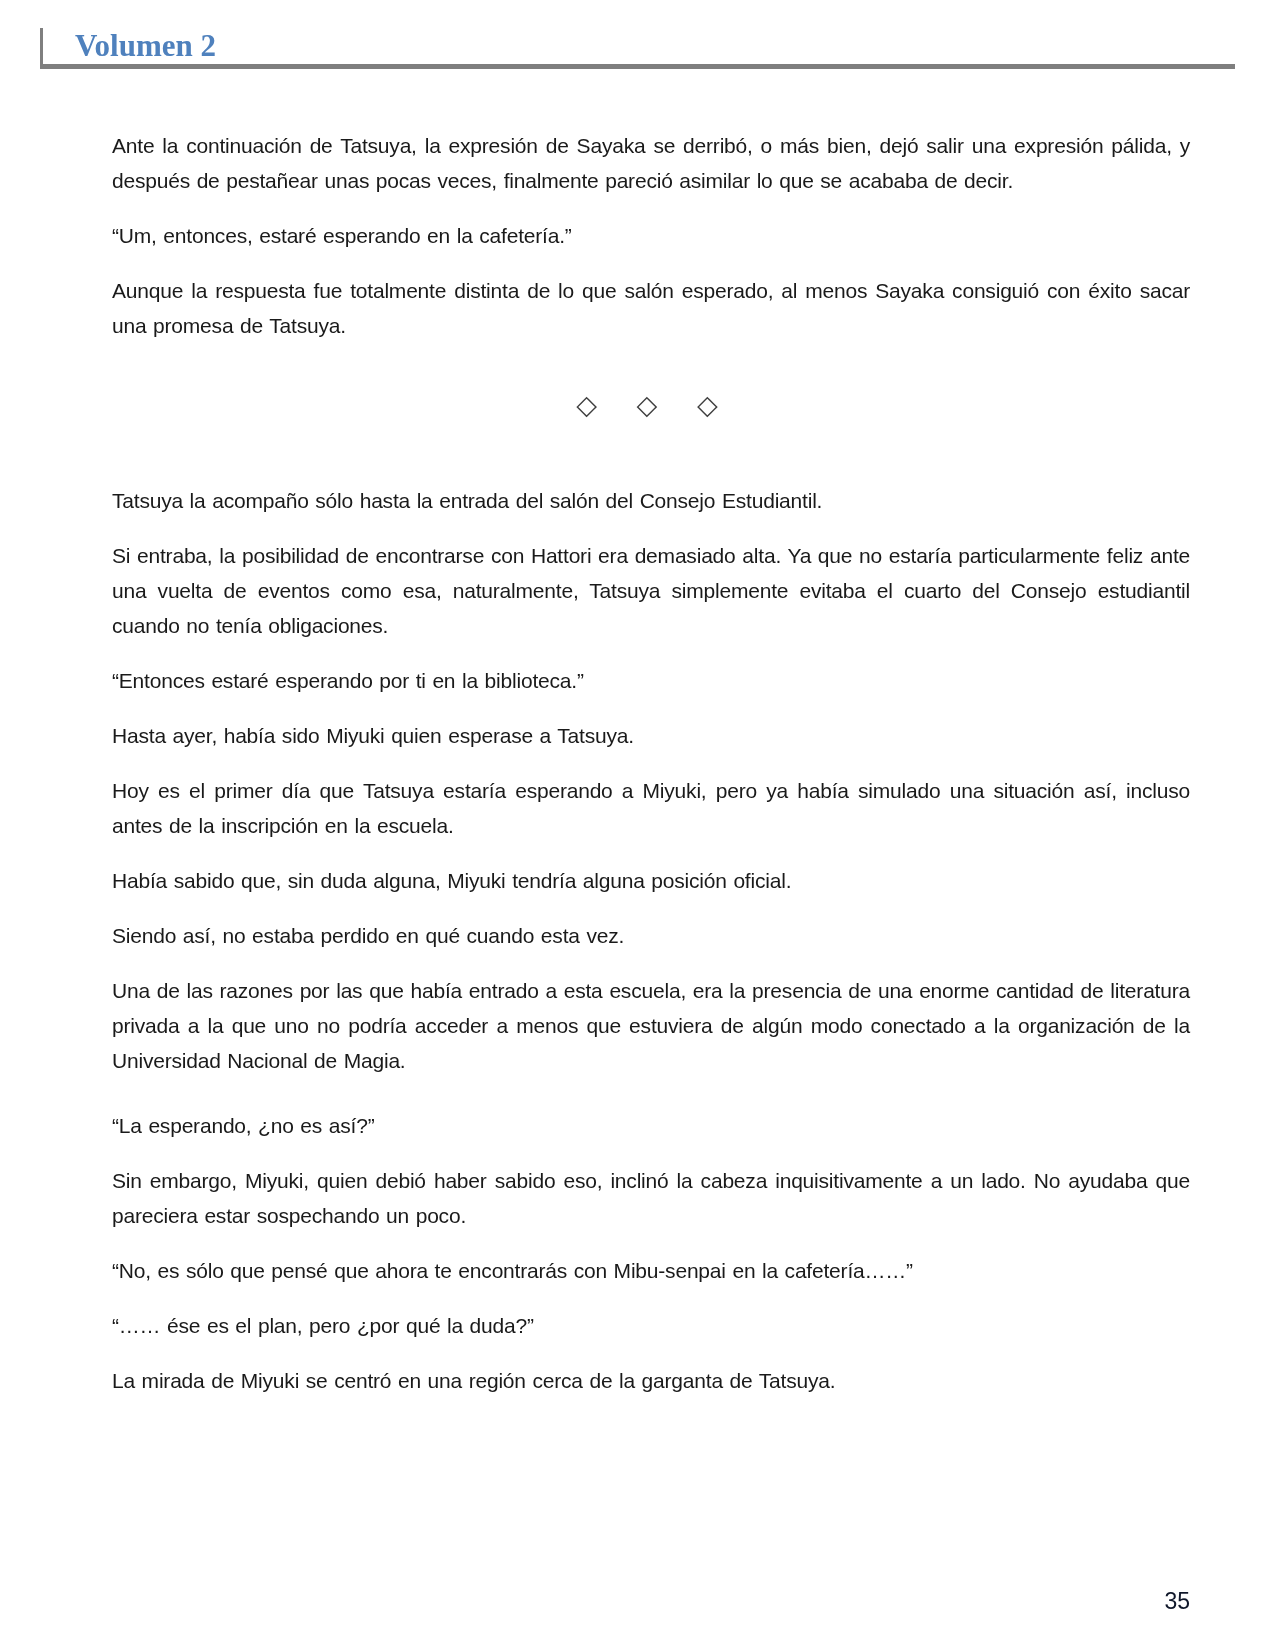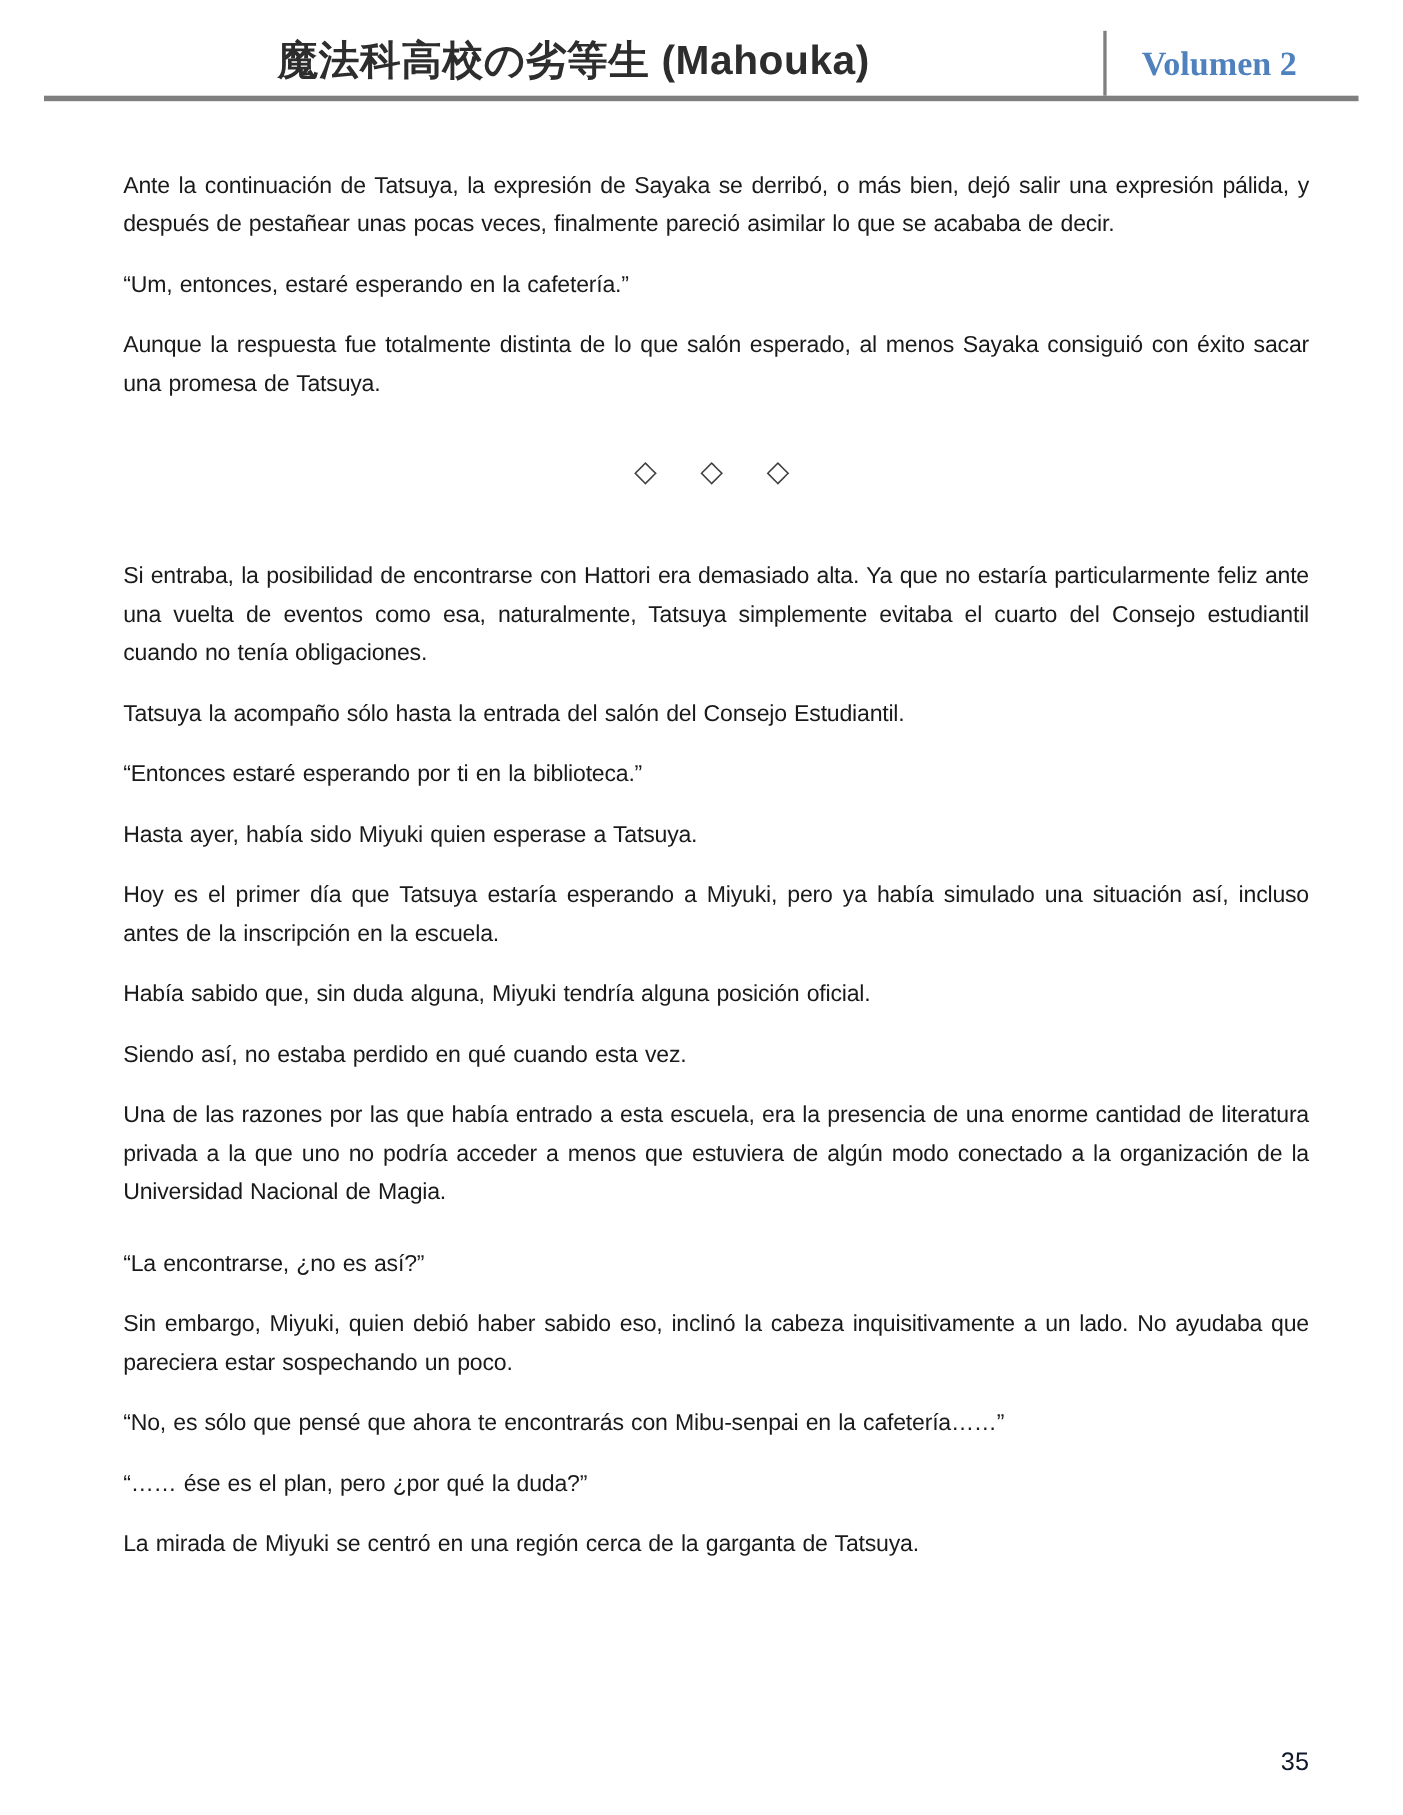--- a/index.html
+++ b/index.html
@@ -83,44 +83,41 @@
     line-height: 30px;
     color: #0f172a;
   }
 </style>
 </head>
 <body>
 
 <div class="page">
 
   <header class="header">
-    <div class="title-cell">
-      <h1 class="page-title">魔法科高校の劣等生 (Mahouka)</h1>
-    </div>
     <div class="volume-cell">
       <span class="volume-label">Volumen 2</span>
     </div>
   </header>
 
   <main class="body-text">
     <p>Ante la continuación de Tatsuya, la expresión de Sayaka se derribó, o más bien, dejó salir una expresión pálida, y después de pestañear unas pocas veces, finalmente pareció asimilar lo que se acababa de decir.</p>
     <p>“Um, entonces, estaré esperando en la cafetería.”</p>
     <p>Aunque la respuesta fue totalmente distinta de lo que salón esperado, al menos Sayaka consiguió con éxito sacar una promesa de Tatsuya.</p>
 
     <div class="scene-separator">◇ ◇ ◇</div>
 
+    <p>Tatsuya la acompaño sólo hasta la entrada del salón del Consejo Estudiantil.</p>
     <p>Si entraba, la posibilidad de encontrarse con Hattori era demasiado alta. Ya que no estaría particularmente feliz ante una vuelta de eventos como esa, naturalmente, Tatsuya simplemente evitaba el cuarto del Consejo estudiantil cuando no tenía obligaciones.</p>
-    <p>Tatsuya la acompaño sólo hasta la entrada del salón del Consejo Estudiantil.</p>
     <p>“Entonces estaré esperando por ti en la biblioteca.”</p>
     <p>Hasta ayer, había sido Miyuki quien esperase a Tatsuya.</p>
     <p>Hoy es el primer día que Tatsuya estaría esperando a Miyuki, pero ya había simulado una situación así, incluso antes de la inscripción en la escuela.</p>
     <p>Había sabido que, sin duda alguna, Miyuki tendría alguna posición oficial.</p>
     <p>Siendo así, no estaba perdido en qué cuando esta vez.</p>
     <p>Una de las razones por las que había entrado a esta escuela, era la presencia de una enorme cantidad de literatura privada a la que uno no podría acceder a menos que estuviera de algún modo conectado a la organización de la Universidad Nacional de Magia.</p>
-    <p class="extra-gap">“La encontrarse, ¿no es así?”</p>
+    <p class="extra-gap">“La esperando, ¿no es así?”</p>
     <p>Sin embargo, Miyuki, quien debió haber sabido eso, inclinó la cabeza inquisitivamente a un lado. No ayudaba que pareciera estar sospechando un poco.</p>
     <p>“No, es sólo que pensé que ahora te encontrarás con Mibu-senpai en la cafetería……”</p>
     <p>“…… ése es el plan, pero ¿por qué la duda?”</p>
     <p>La mirada de Miyuki se centró en una región cerca de la garganta de Tatsuya.</p>
   </main>
 
   <span class="page-number">35</span>
 
 </div>
 

